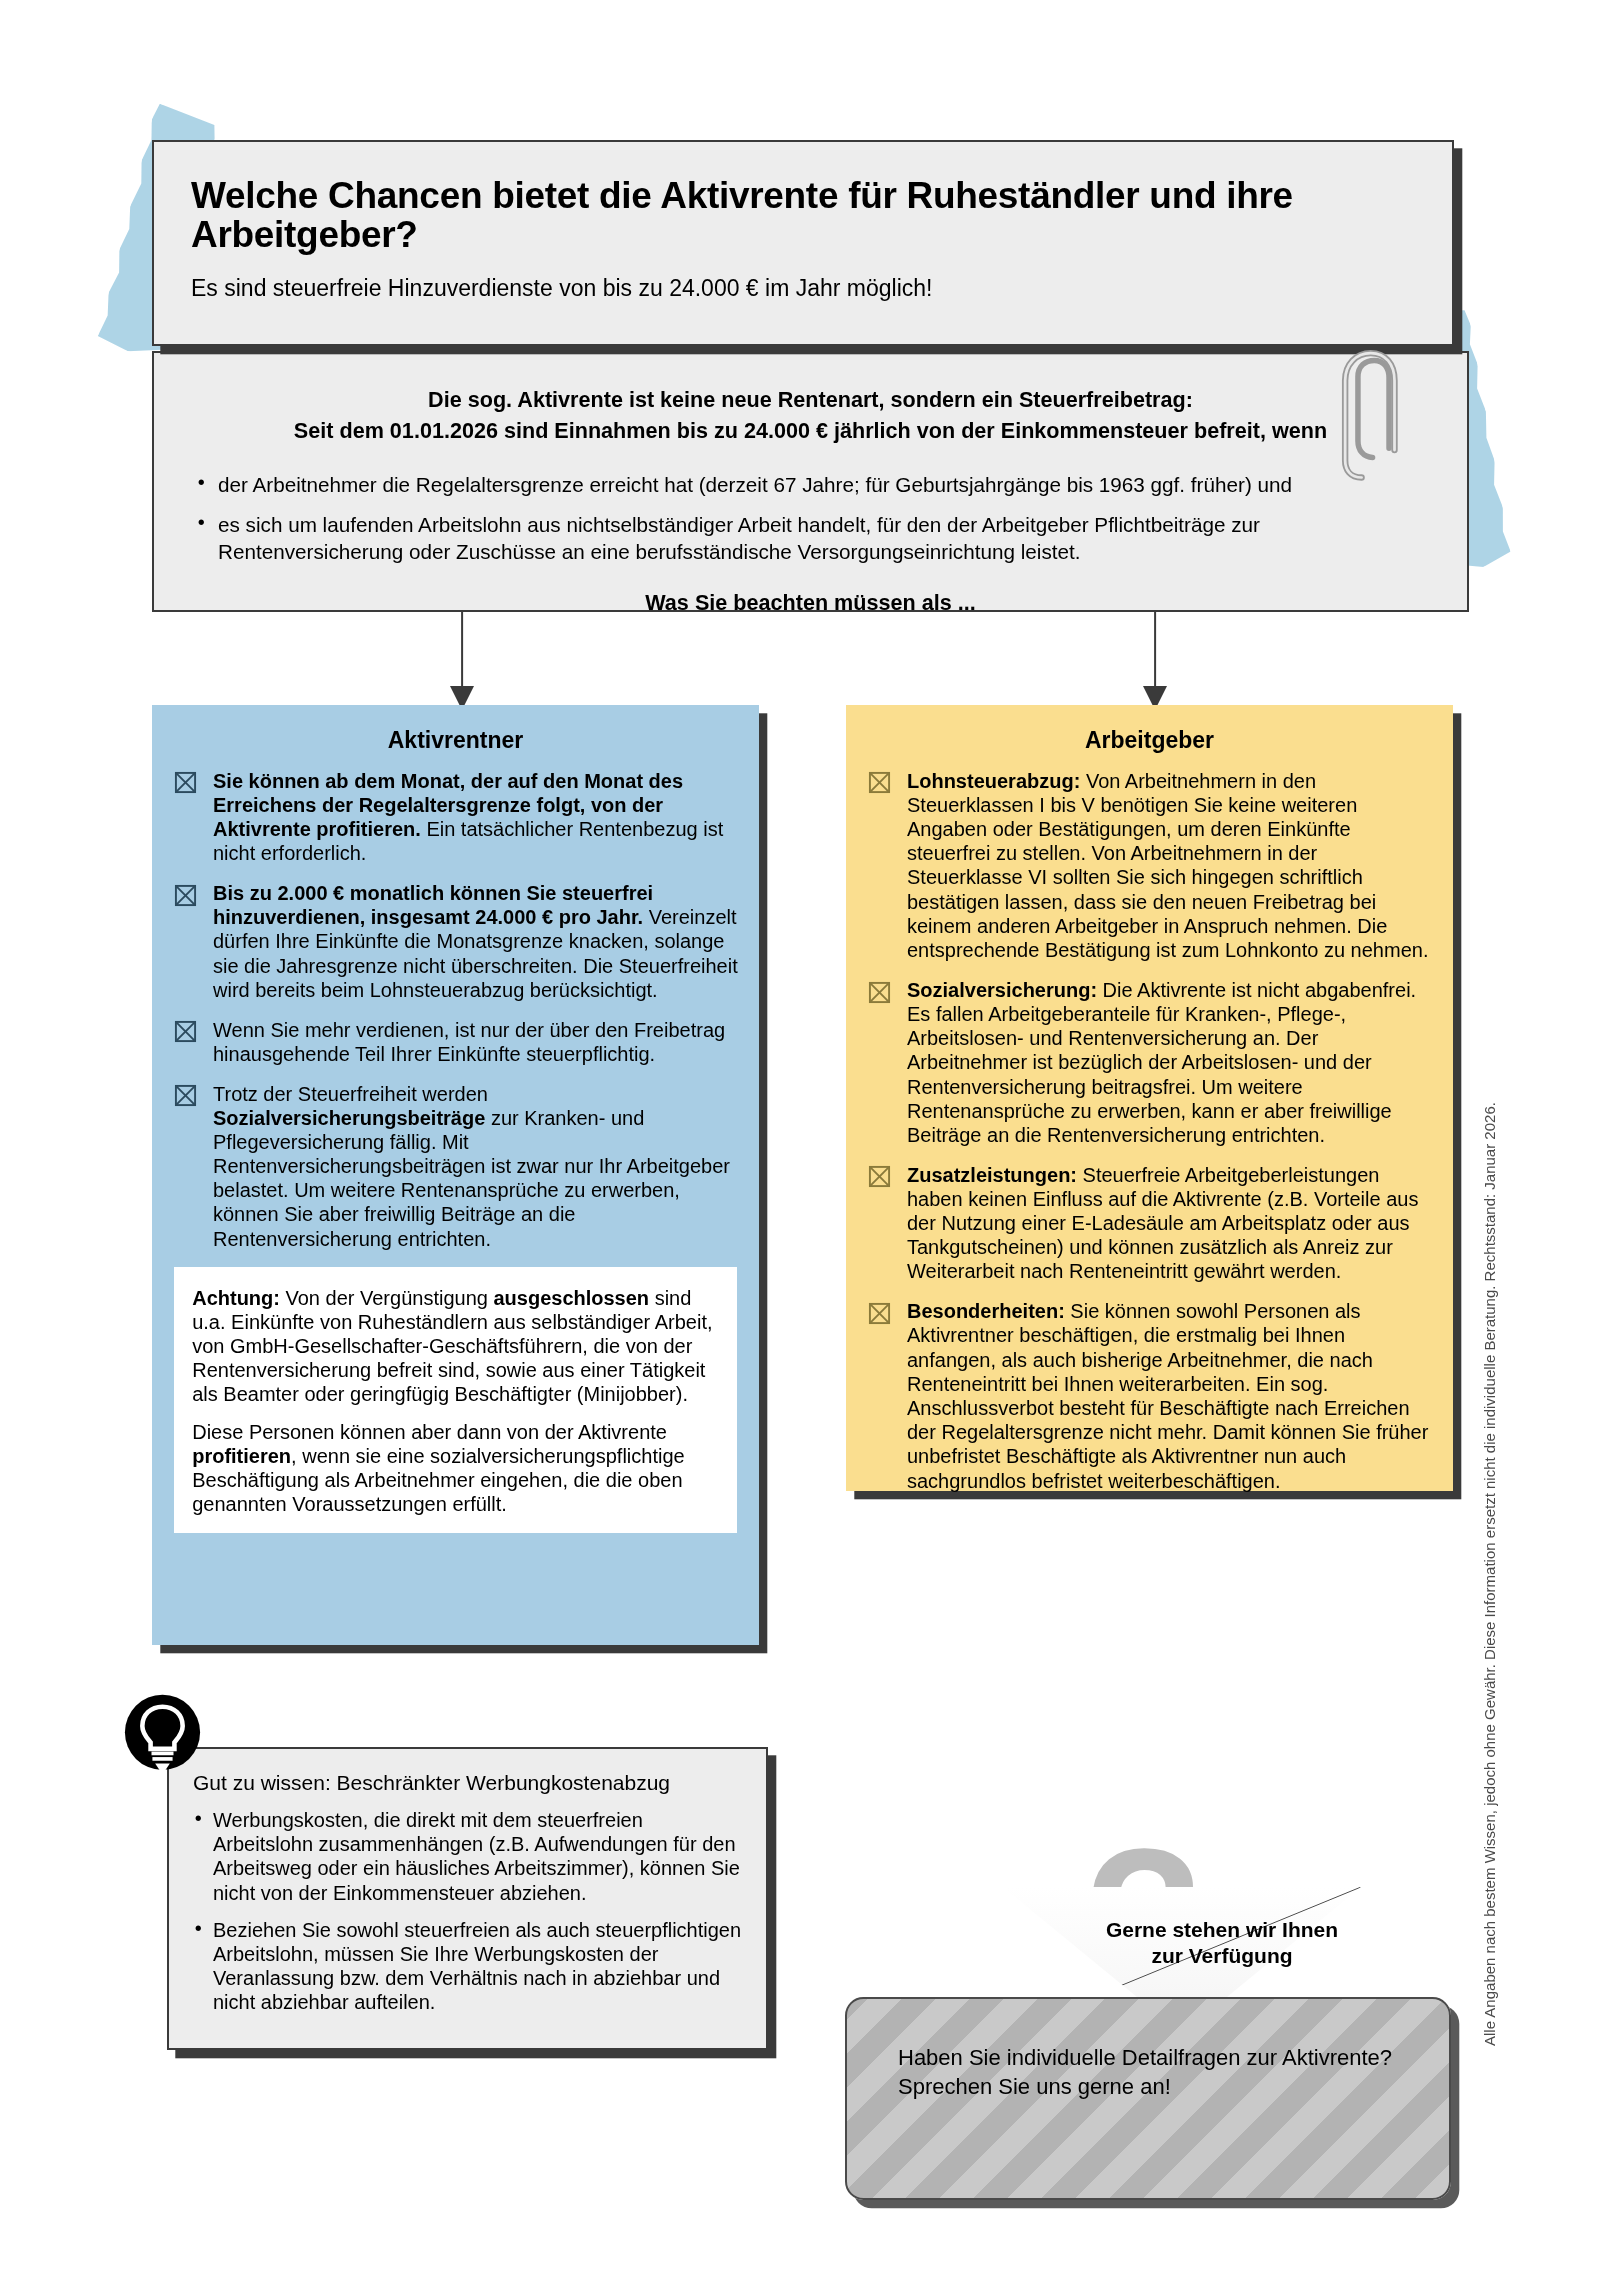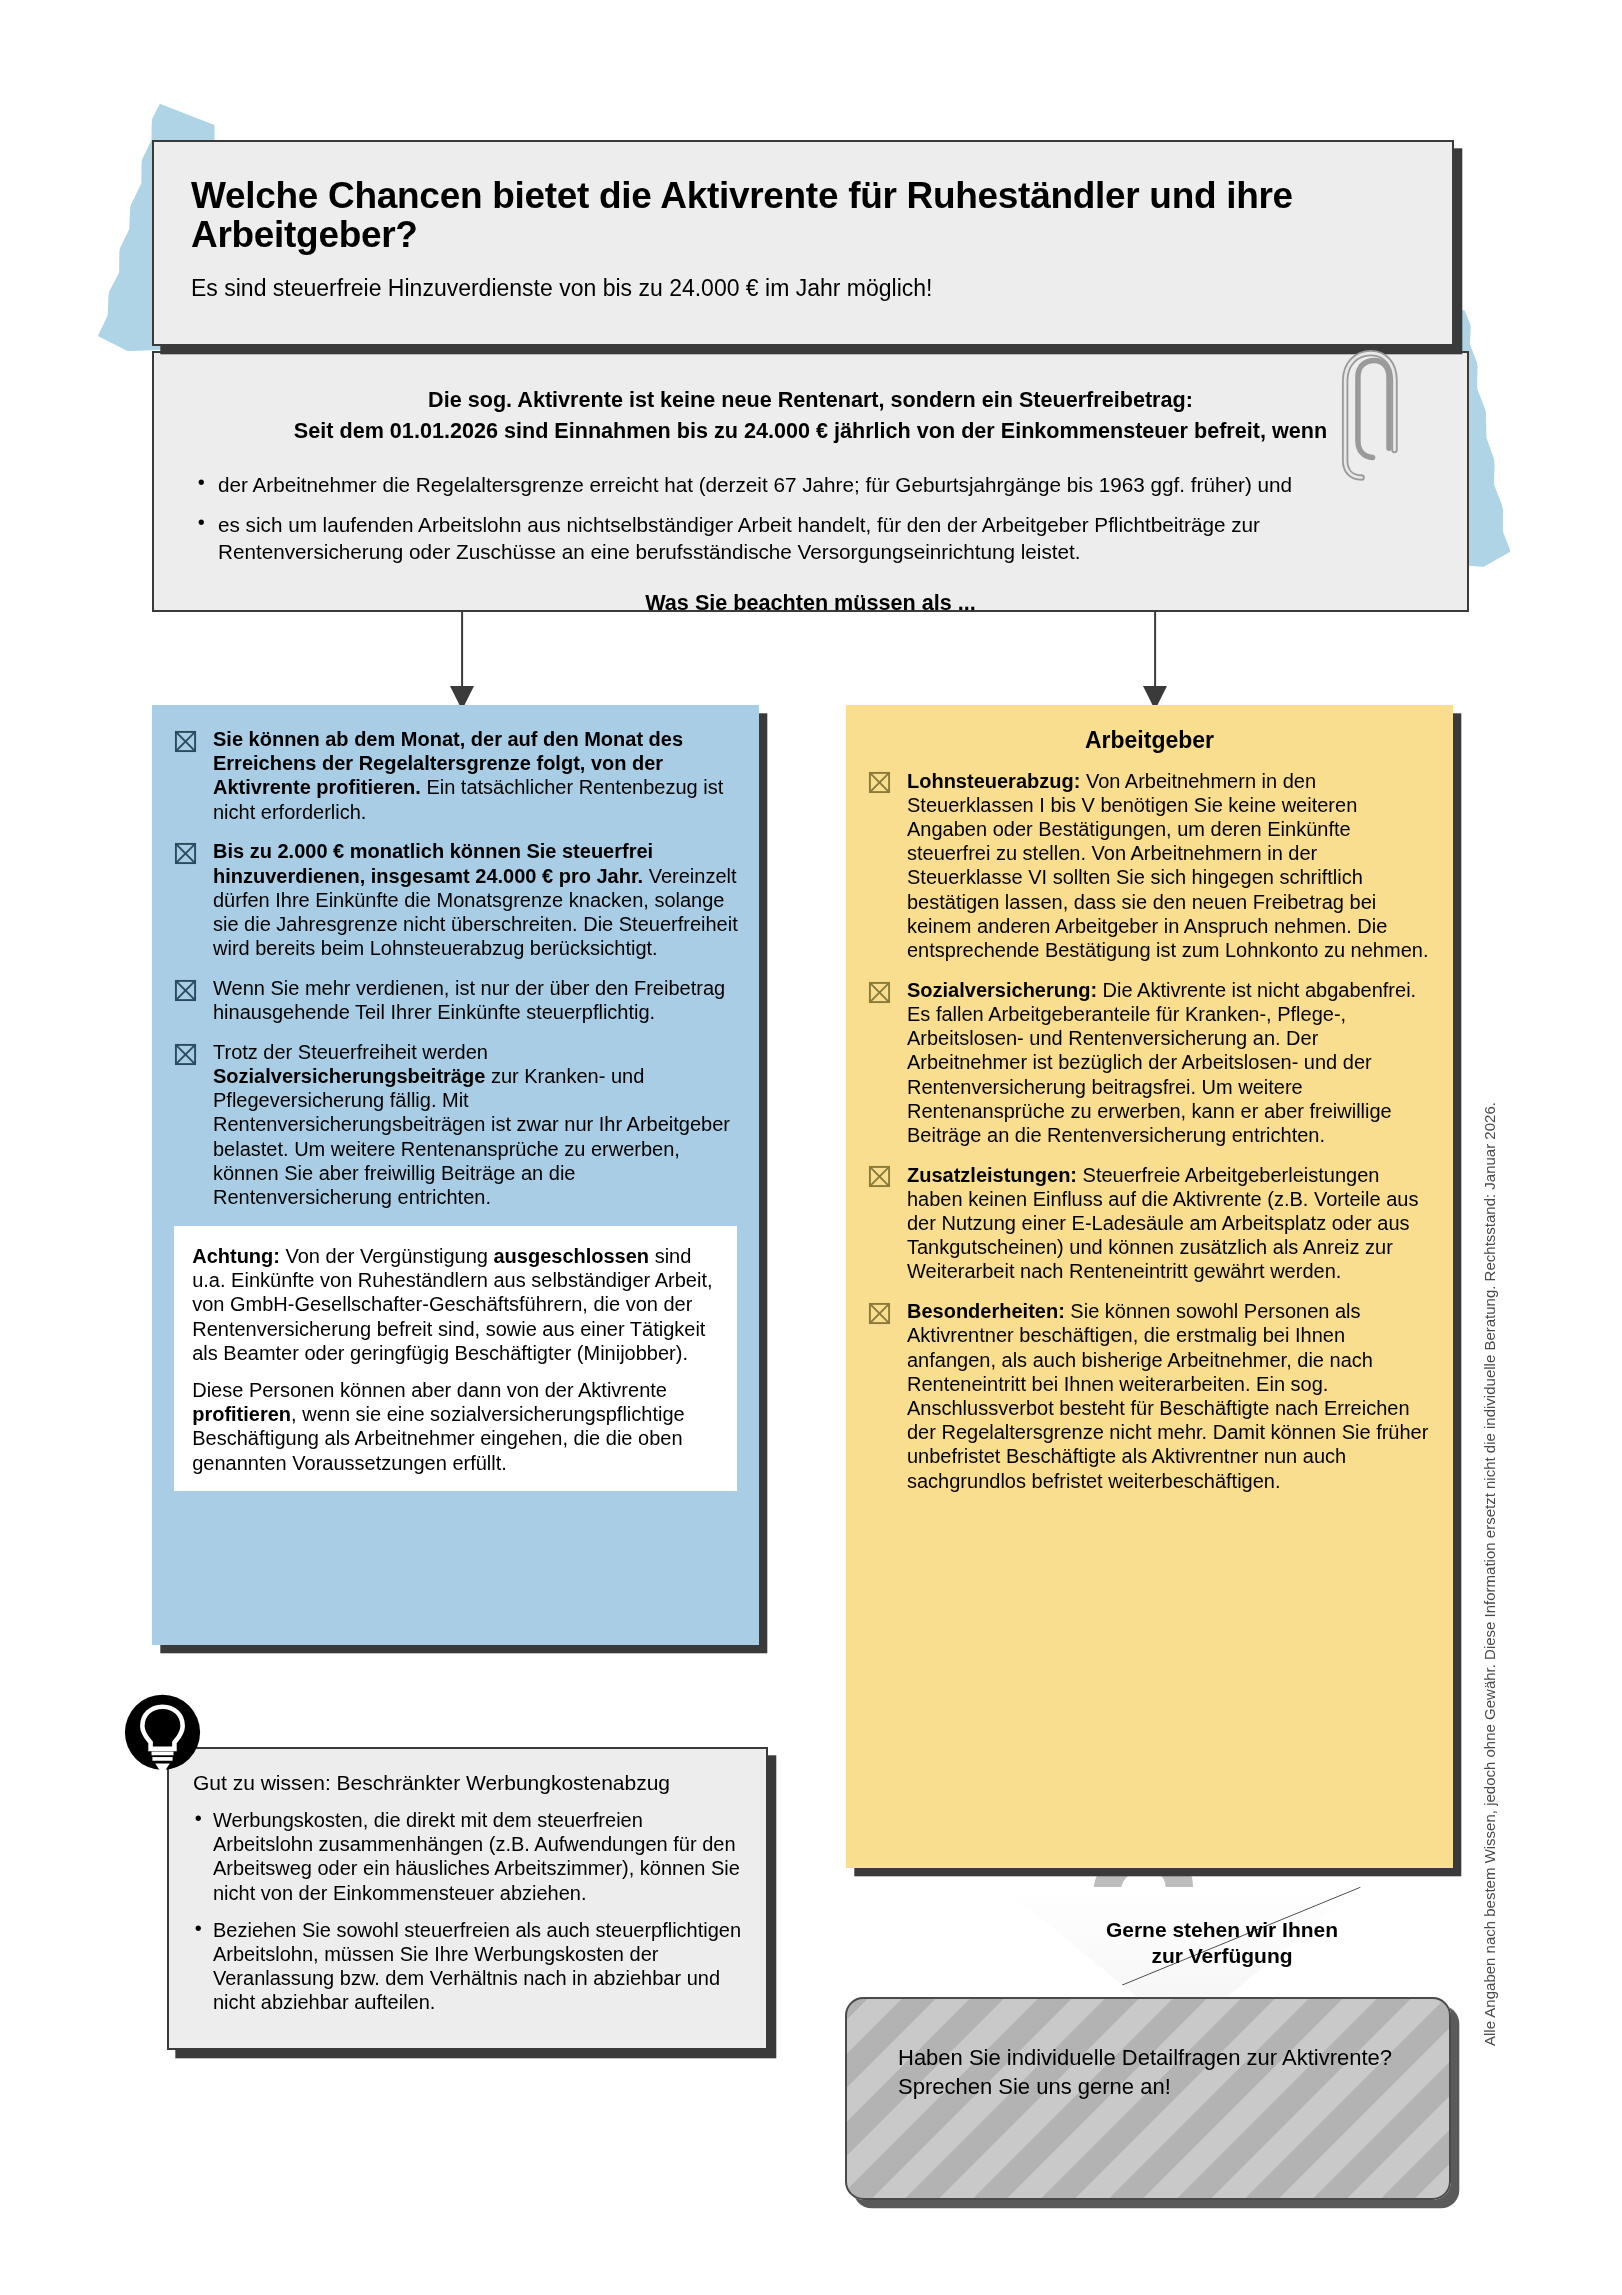--- a/index.html
+++ b/index.html
@@ -79,21 +79,21 @@
   .arrow-right{left:1143px;top:612px;width:24px;height:96px;}
 
   
   .col{
     position:absolute;top:705px;width:607px;
     border:0;box-sizing:border-box;
     box-shadow:8.3px 8.3px 0 0 #3a3a3a;
     padding:22px 20px 24px 20px;z-index:3;
   }
   .col-blue{left:152px;background:#a8cde4;height:940px;}
-  .col-yellow{left:846px;background:#fade8f;height:1163px;}
+  .col-yellow{left:846px;background:#fade8f;height:786px;}
   .col h2{
     margin:0 0 14.7px 0;text-align:center;font-size:23px;font-weight:bold;
   }
   .pt{
     position:relative;padding-left:41px;margin-bottom:15.6px;
     font-size:20px;line-height:1.21;
   }
   .pt .xbox{
     position:absolute;left:1.8px;top:2.8px;width:23px;height:23px;
   }
@@ -198,20 +198,21 @@
   <div class="arrow arrow-left">
     <div class="stem"></div>
       <div class="head"></div>
   </div>
   <div class="arrow arrow-right">
     <div class="stem"></div>
       <div class="head"></div>
   </div>
 
   <div class="col col-blue">
+    <h2>Aktivrentner</h2>
 
     <div class="pt">
       <svg class="xbox" viewBox="0 0 24 24">
         <rect x="2" y="2" width="20" height="20" fill="none" stroke="#2b4a5e" stroke-width="2"></rect>
         <line x1="2" y1="2" x2="22" y2="22" stroke="#2b4a5e" stroke-width="2"></line>
         <line x1="22" y1="2" x2="2" y2="22" stroke="#2b4a5e" stroke-width="2"></line>
       </svg>
       <span><b>Sie können ab dem Monat, der auf den Monat des Erreichens der Regelaltersgrenze folgt, von der Aktivrente profitieren.</b> Ein tatsächlicher Rentenbezug ist nicht erforderlich.</span>
     </div>
 

